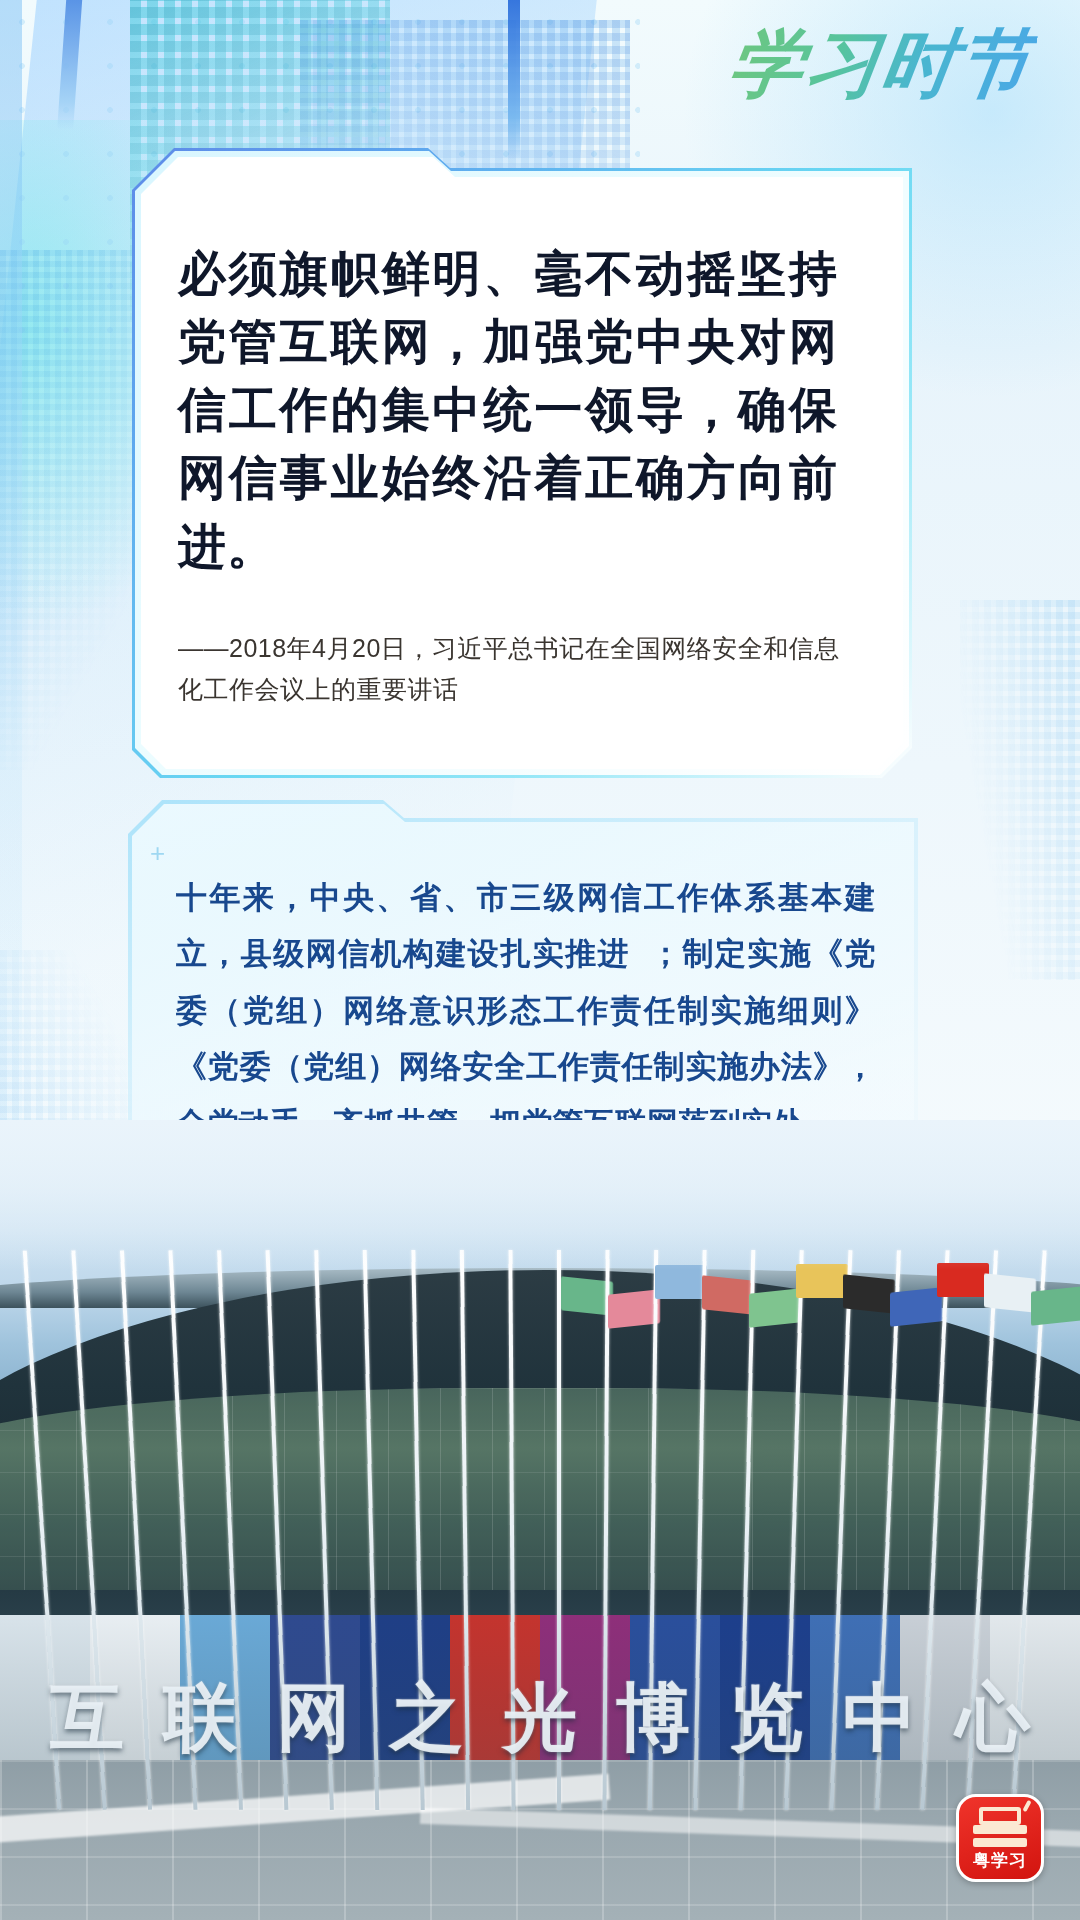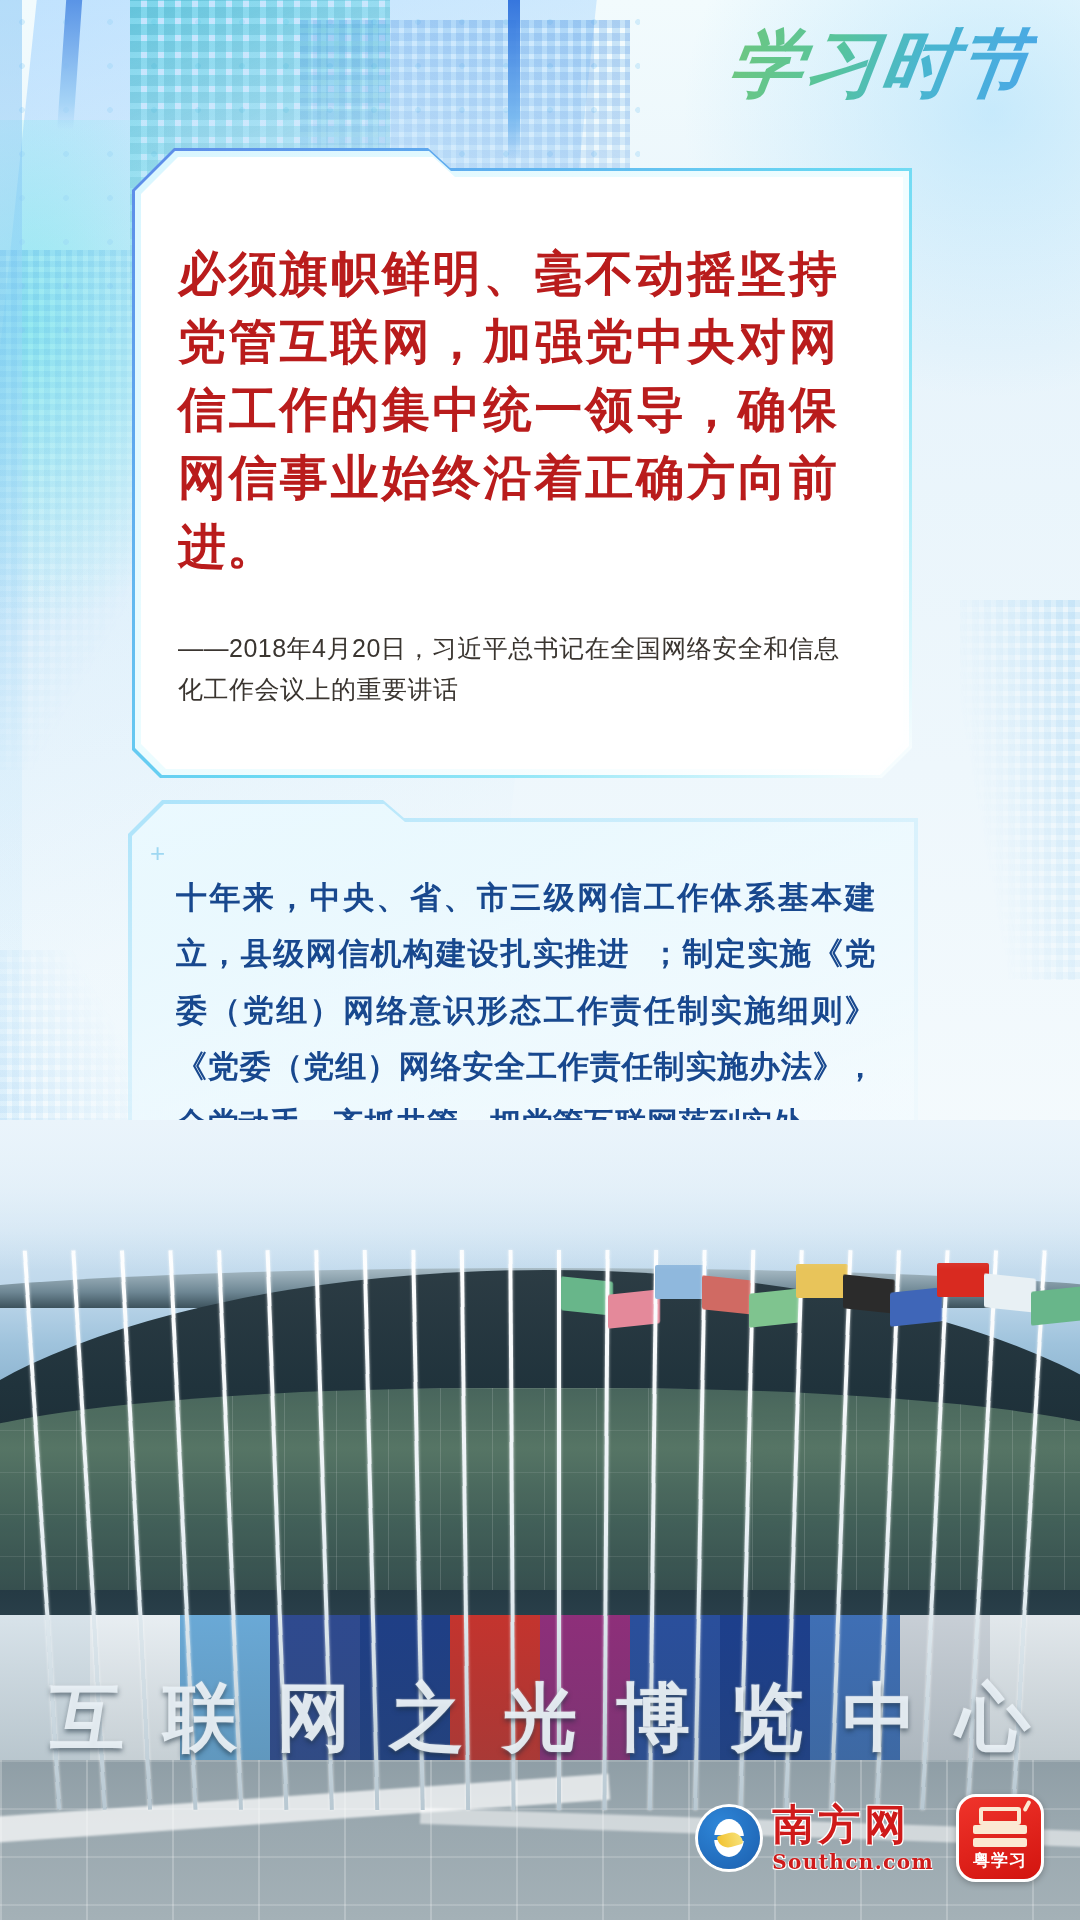--- a/index.html
+++ b/index.html
@@ -161,21 +161,21 @@
   .qc-inner{
     position:absolute; inset:9px;
     background:#ffffff;
     clip-path:polygon(0 37px,37px 0,292px 0,314px 20px,100% 20px,100% calc(100% - 26px),calc(100% - 26px) 100%,25px 100%,0 calc(100% - 25px));
   }
   .quote-text{
     position:absolute; left:46px; top:92px; width:660px;
     font-family:Liberation Serif, serif;
     font-weight:700;
     font-size:48px; line-height:1.42;
-    color:#b91c1c;
+    color:#0f172a;
     letter-spacing:1px;
     text-align:justify;
   }
   .quote-source{
     position:absolute; left:46px; top:480px; width:665px;
     font-size:25px; line-height:1.62;
     color:#3a3530;
     letter-spacing:.5px;
   }
 
@@ -461,27 +461,20 @@
       <span>光</span>
       <span>博</span>
       <span>览</span>
       <span>中</span>
       <span>心</span>
     </div>
   <div class="photo-fade"></div>
 </div>
 
 <div class="footer">
-  <div class="nfw">
-    <div class="nfw-mark"></div>
-    <div class="nfw-txt">
-      <span class="nfw-cn">南方网</span>
-      <span class="nfw-en">Southcn.com</span>
-    </div>
-  </div>
   <div class="yxx">
     <div class="yxx-glyph">
       <span class="box"></span>
       <span class="tail"></span>
       <span class="bar b2"></span>
       <span class="bar b3"></span>
     </div>
     <div class="yxx-label">粤学习</div>
   </div>
 </div>

